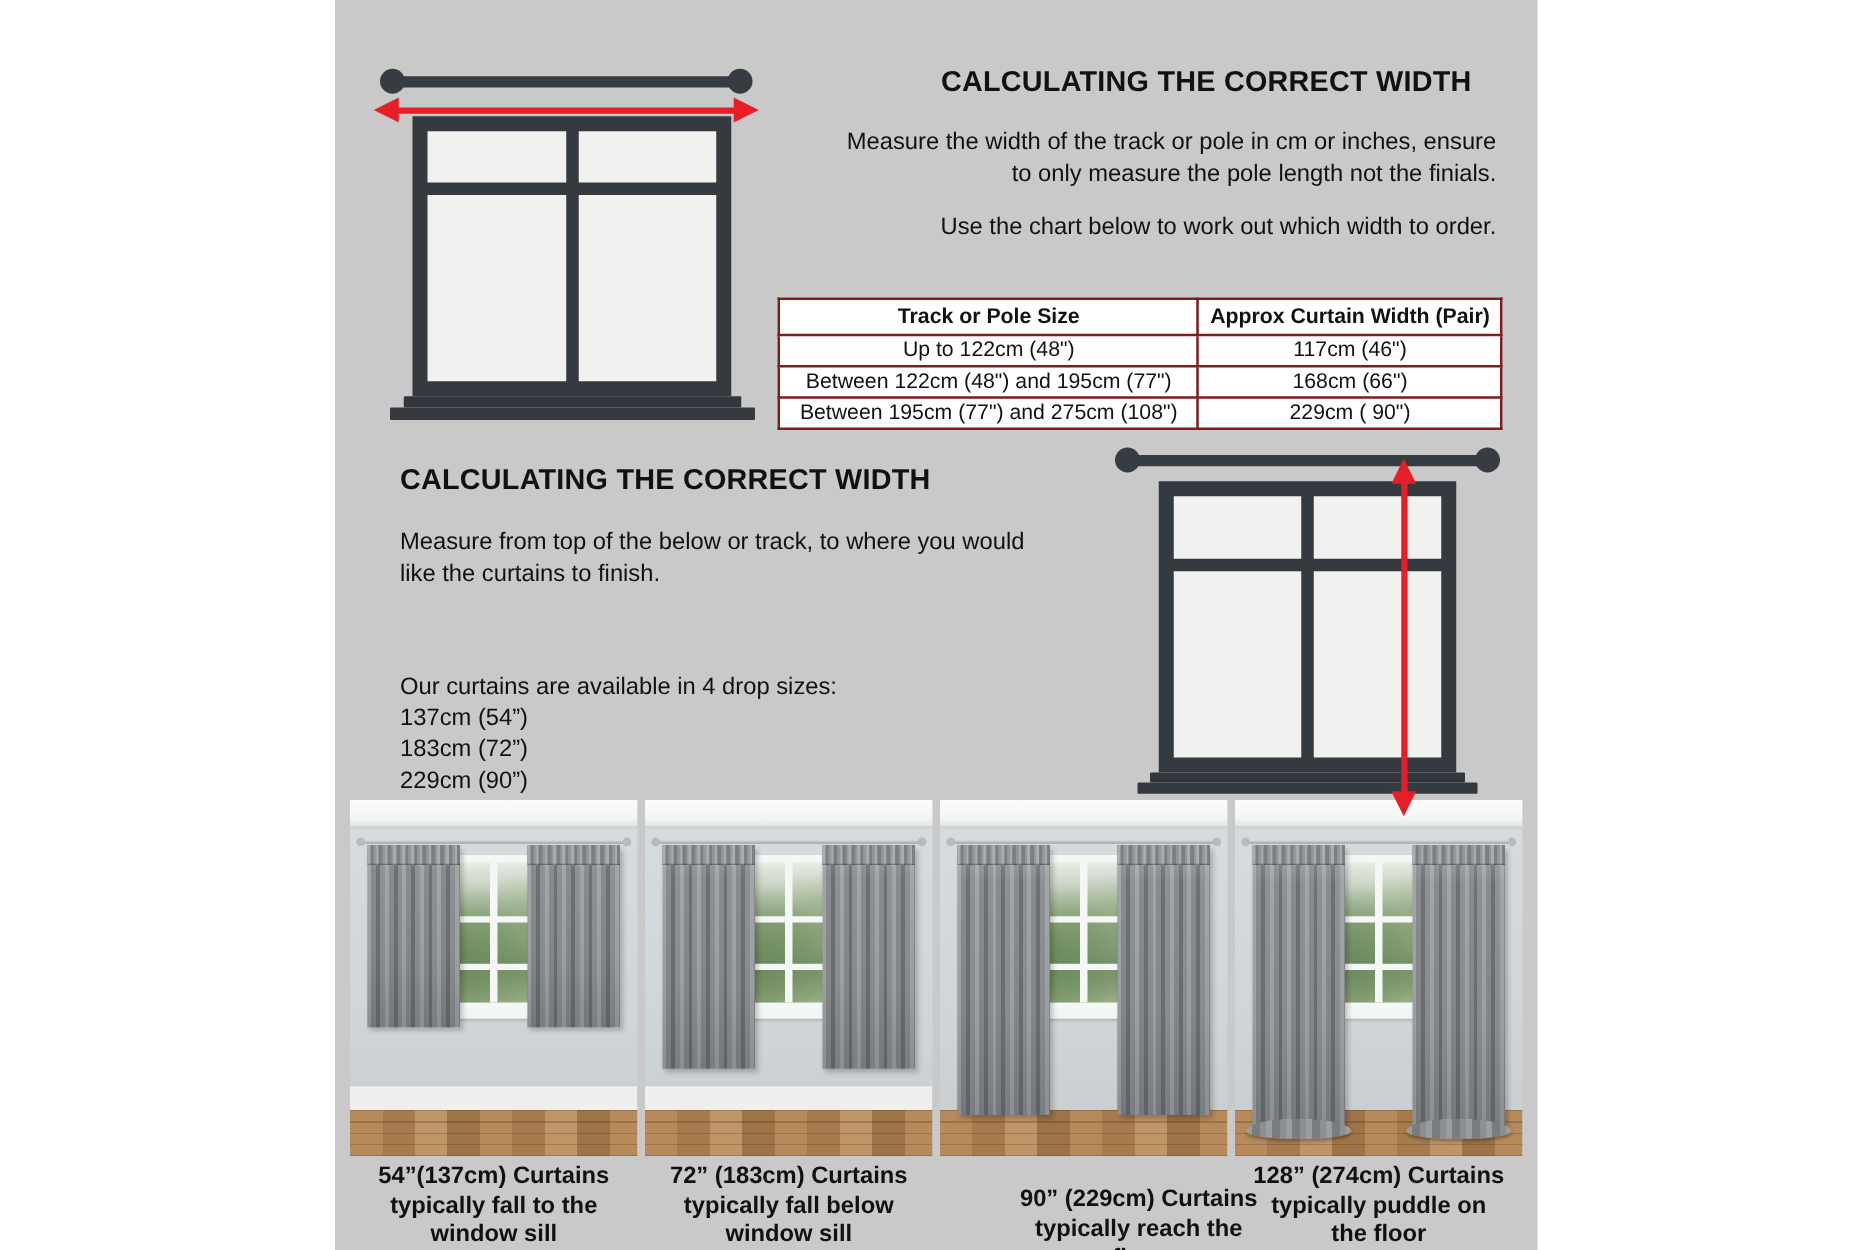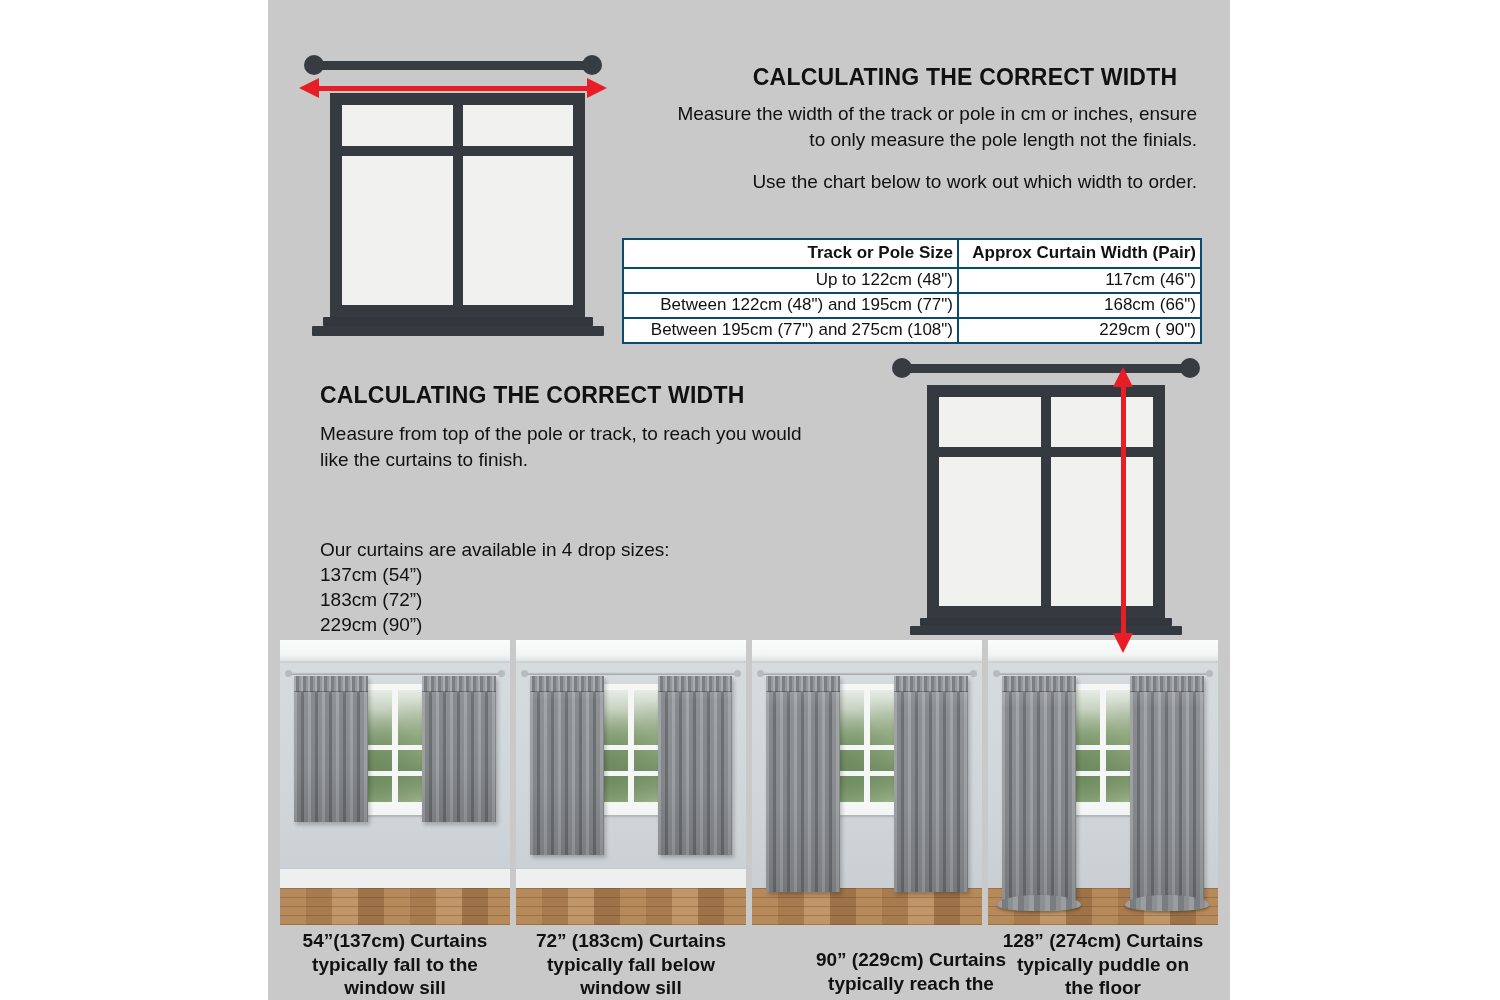--- a/index.html
+++ b/index.html
@@ -26,30 +26,30 @@
 
   
   .h-arrow{height:5px;background:#e81e26;}
   .h-arrow::before{content:"";position:absolute;left:-19px;top:-8px;border-top:10px solid transparent;border-bottom:10px solid transparent;border-right:20px solid #e81e26;}
   .h-arrow::after{content:"";position:absolute;right:-19px;top:-8px;border-top:10px solid transparent;border-bottom:10px solid transparent;border-left:20px solid #e81e26;}
   .v-arrow{width:5px;background:#e81e26;z-index:6;}
   .v-arrow::before{content:"";position:absolute;top:-19px;left:-8px;border-left:10px solid transparent;border-right:10px solid transparent;border-bottom:20px solid #e81e26;}
   .v-arrow::after{content:"";position:absolute;bottom:-19px;left:-8px;border-left:10px solid transparent;border-right:10px solid transparent;border-top:20px solid #e81e26;}
 
   
-  .h1{font-size:23px;font-weight:bold;letter-spacing:0.2px;white-space:nowrap;margin-top:12px;}
+  .h1{font-size:23px;font-weight:bold;letter-spacing:0.2px;white-space:nowrap;}
   .body-text{font-size:19px;line-height:26px;white-space:pre-line;}
   .right{text-align:right;}
   .center{text-align:center;}
   .list-text{font-size:19px;line-height:25px;white-space:pre-line;}
 
   
   table.size-table{border-collapse:collapse;background:#fff;table-layout:fixed;}
   table.size-table th,table.size-table td{
-    border:2px solid #0c4a6e;font-size:17px;padding:1px 4px 2px 5px;text-align:right;
+    border:2px solid #7f1d1d;font-size:17px;padding:1px 4px 2px 5px;text-align:center;
     white-space:nowrap;overflow:hidden;
   }
   table.size-table th{font-weight:bold;height:24px;}
   table.size-table td{height:20px;}
 
   
   .photo{width:230px;height:285px;top:640px;overflow:hidden;background:linear-gradient(180deg,#d7dcdf 0%,#d0d5d9 60%,#c7ccd0 100%);}
   .photo .ceiling{position:absolute;left:0;right:0;top:0;height:21px;background:linear-gradient(180deg,#fbfcfc 0%,#f3f5f5 70%,#dfe3e4 100%);border-bottom:2px solid #ccd1d3;}
   .photo .rod{position:absolute;left:9px;right:9px;top:32px;height:3px;background:linear-gradient(180deg,#dcdedf,#9da1a3);}
   .photo .rod .knob{position:absolute;width:7px;height:7px;border-radius:50%;background:#b7bbbd;top:-2px;}
@@ -137,21 +137,21 @@
       <td>168cm (66")</td>
     </tr>
     <tr>
       <td>Between 195cm (77") and 275cm (108")</td>
       <td>229cm ( 90")</td>
     </tr>
   </tbody>
 </table>
 
 <div class="abs h1" style="left:320px;top:370px;">CALCULATING THE CORRECT WIDTH</div>
-<div class="abs body-text" style="left:320px;top:421px;width:560px;">Measure from top of the pole or track, to reach you would
+<div class="abs body-text" style="left:320px;top:421px;width:560px;">Measure from top of the below or track, to where you would
 like the curtains to finish.</div>
 <div class="abs list-text" style="left:320px;top:497px;width:560px;margin-top:40px;">Our curtains are available in 4 drop sizes:
 137cm (54”)
 183cm (72”)
 229cm (90”)
 274cm (108”)</div>
 
 <div class="abs illu-pole" style="left:900px;top:364px;width:292px;">
   <span class="finial left"></span>
   <span class="finial right"></span>

